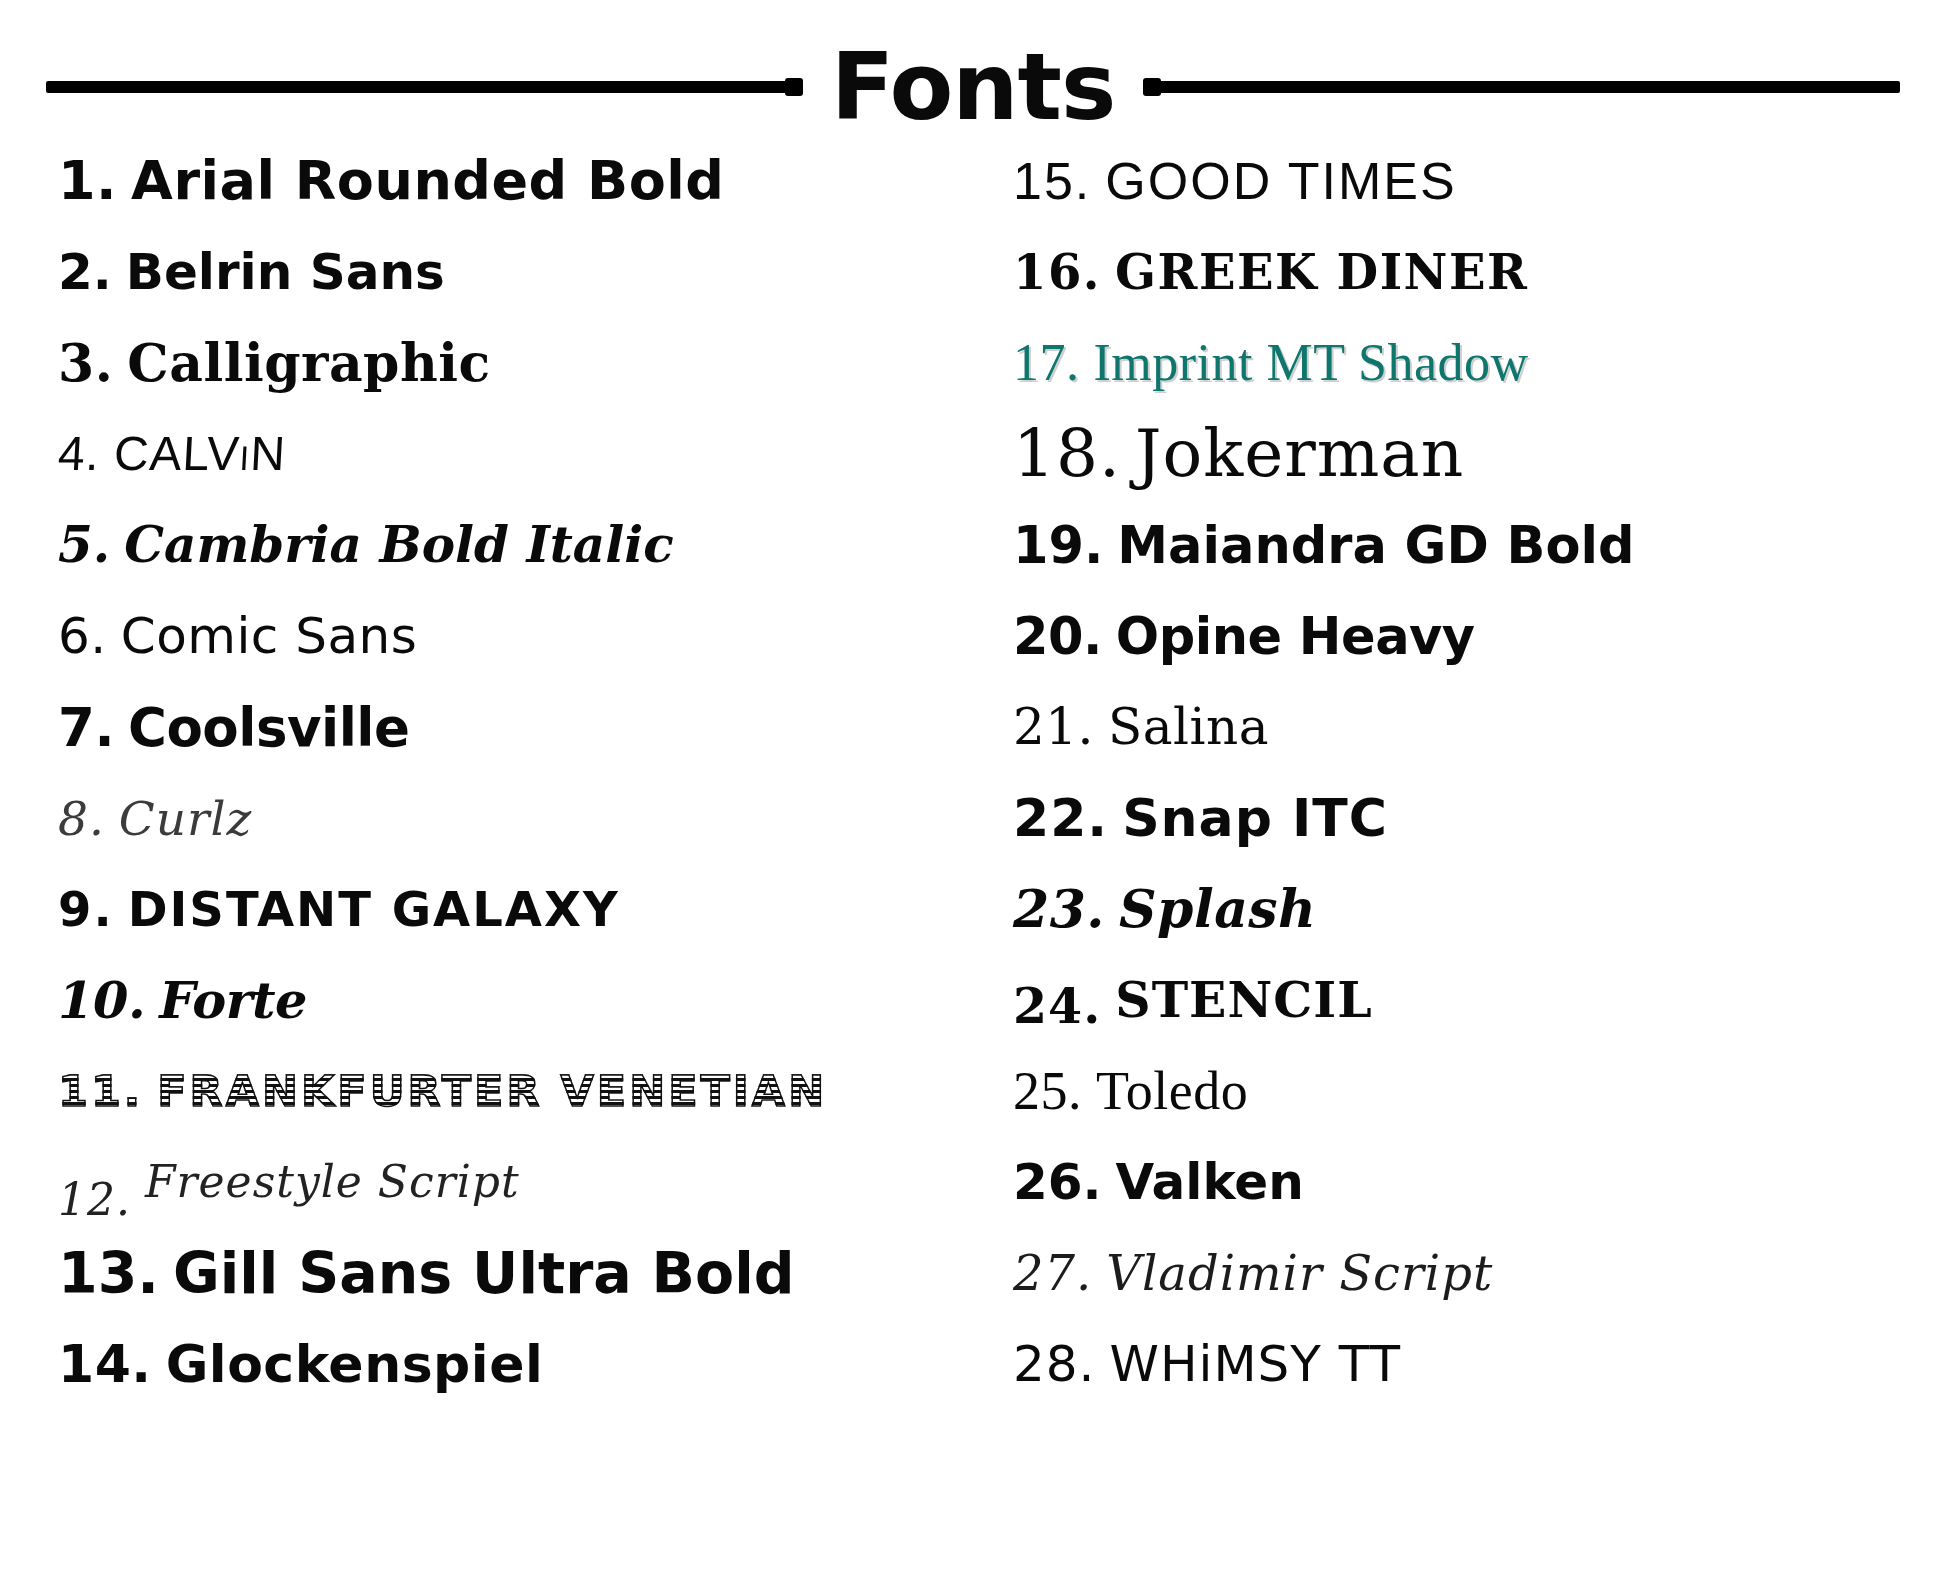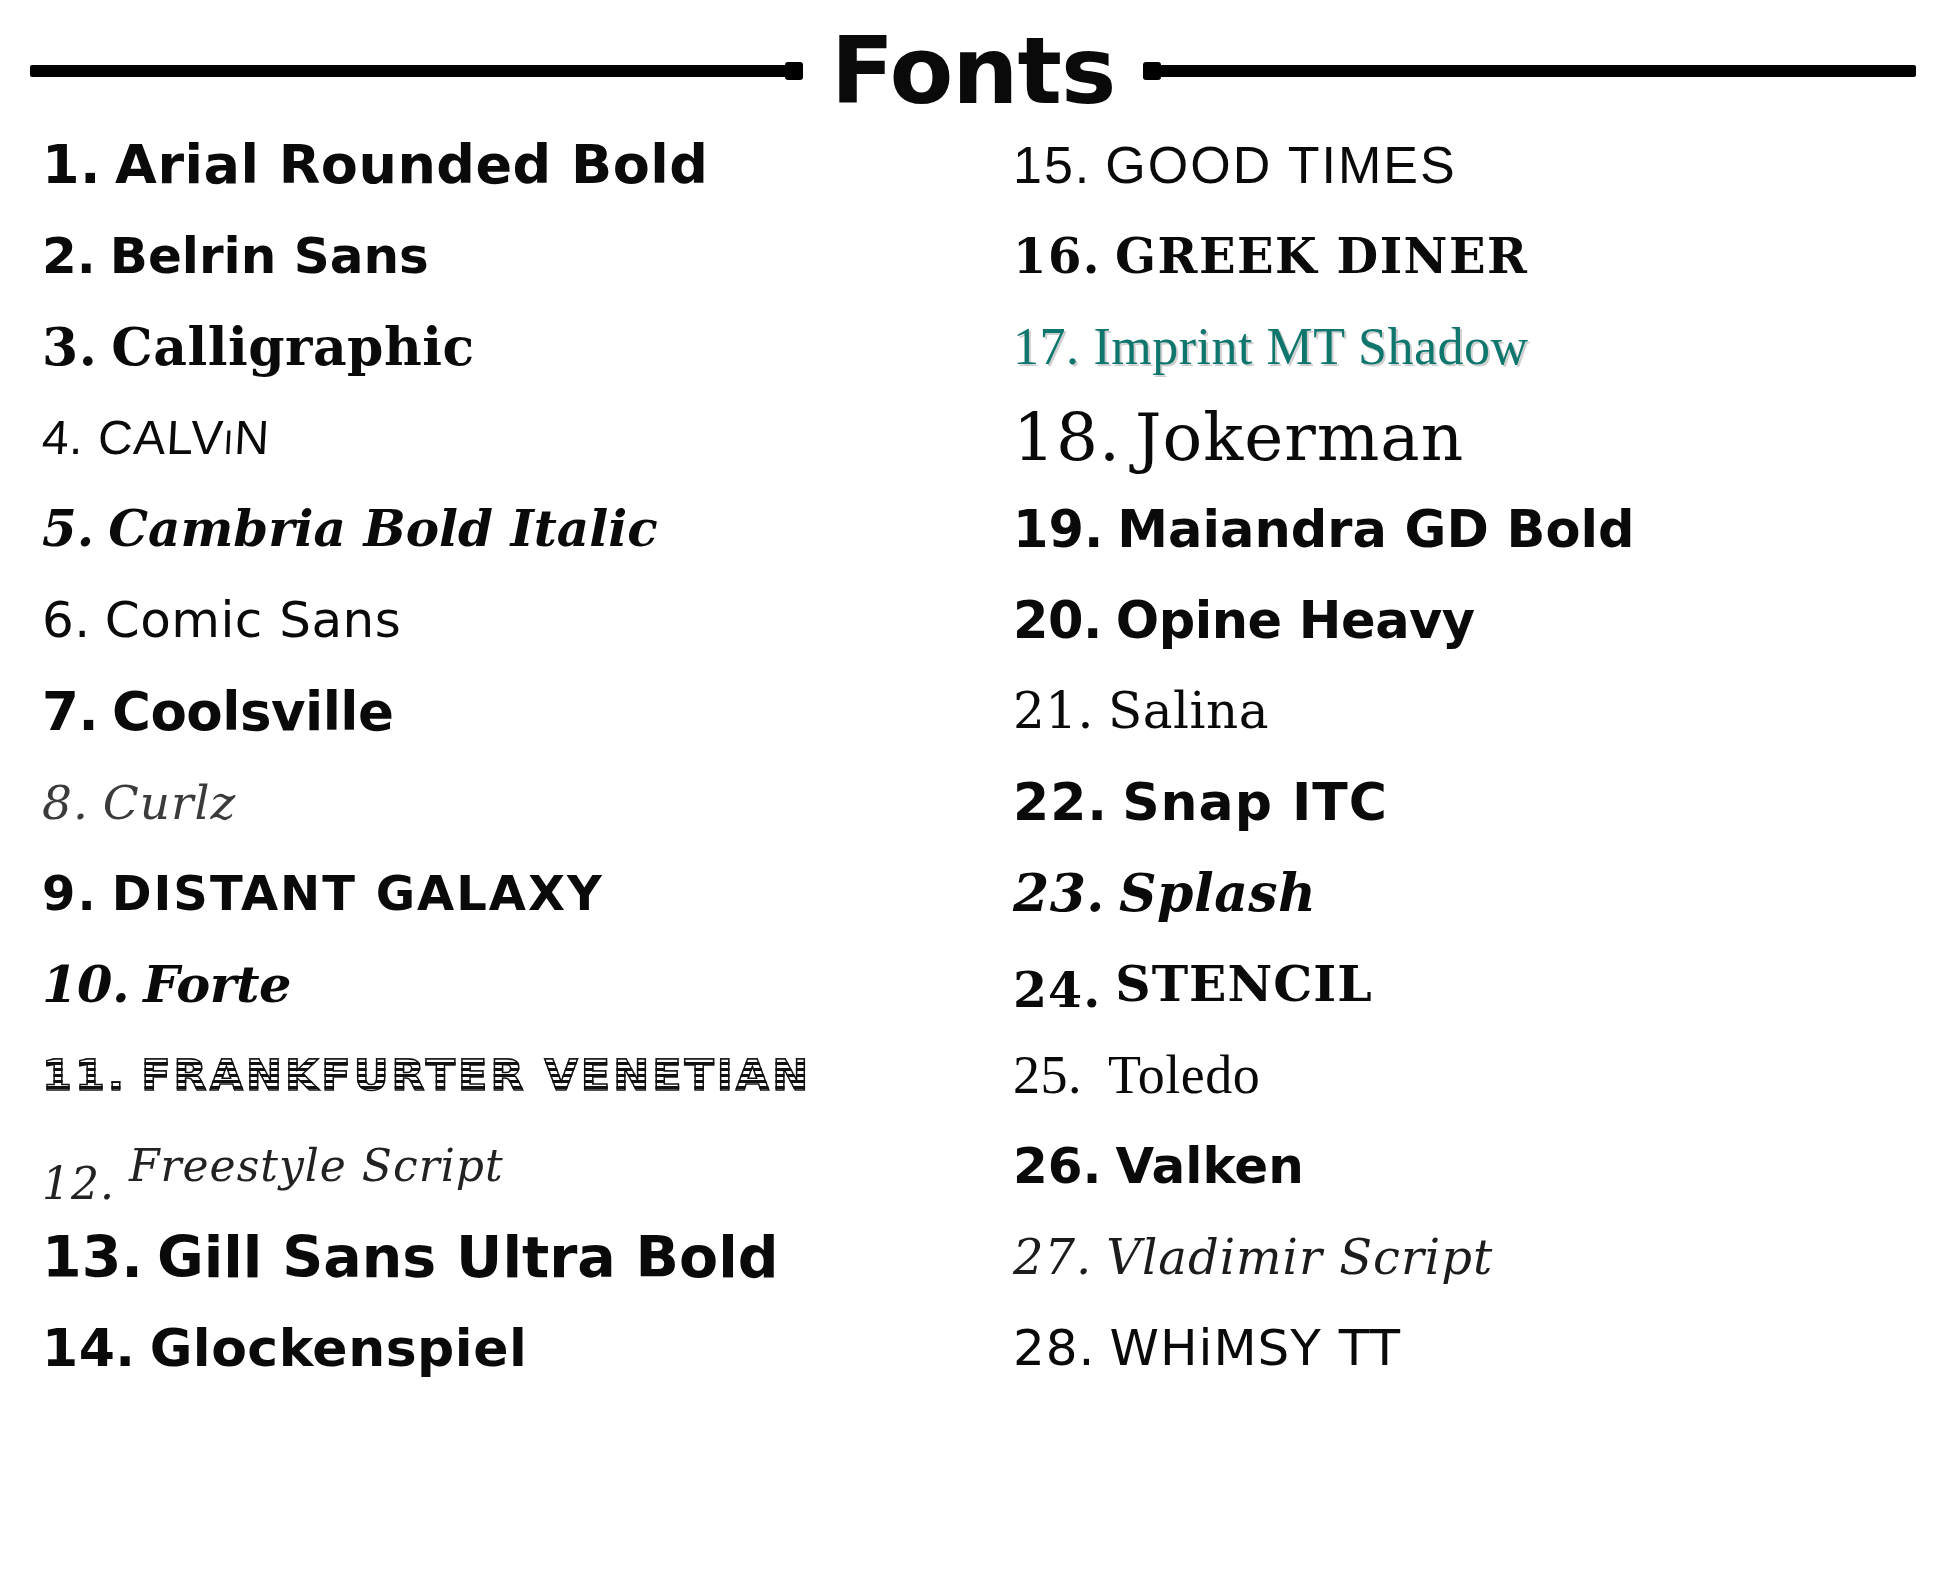--- a/index.html
+++ b/index.html
@@ -13,21 +13,21 @@
     font-family: "Liberation Sans", sans-serif;
     color: #0a0a0a;
     overflow: hidden;
   }
 
   .page {
     position: relative;
     width: 1946px;
     height: 1581px;
     box-sizing: border-box;
-    padding: 0;
+    padding: 16px;
   }
 
   
   .header {
     display: flex;
     align-items: center;
     justify-content: center;
     padding: 22px 30px 0 30px;
     height: 120px;
     box-sizing: border-box;
@@ -226,21 +226,21 @@
         </div>
         <div class="item f-splash">
           <span style="margin-right: 14px;">23.</span>
           <span>Splash</span>
         </div>
         <div class="item f-stencil">
           <span style="margin-right: 14px; margin-top: 12px;">24.</span>
           <span>STENCIL</span>
         </div>
         <div class="item f-toledo">
-          <span style="margin-right: 26px;">25.</span>
+          <span style="margin-right: 14px;">25.</span>
           <span>Toledo</span>
         </div>
         <div class="item f-valken">
           <span style="margin-right: 14px;">26.</span>
           <span>Valken</span>
         </div>
         <div class="item f-vladimir">
           <span style="margin-right: 14px;">27.</span>
           <span>Vladimir Script</span>
         </div>

